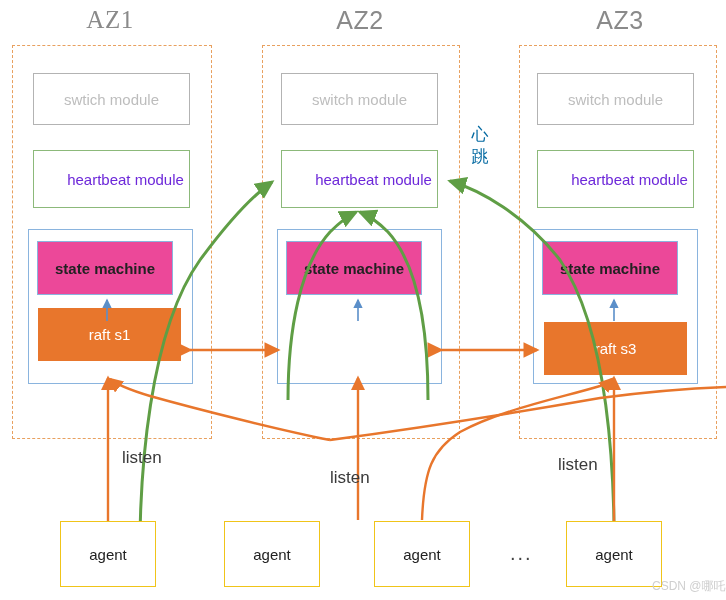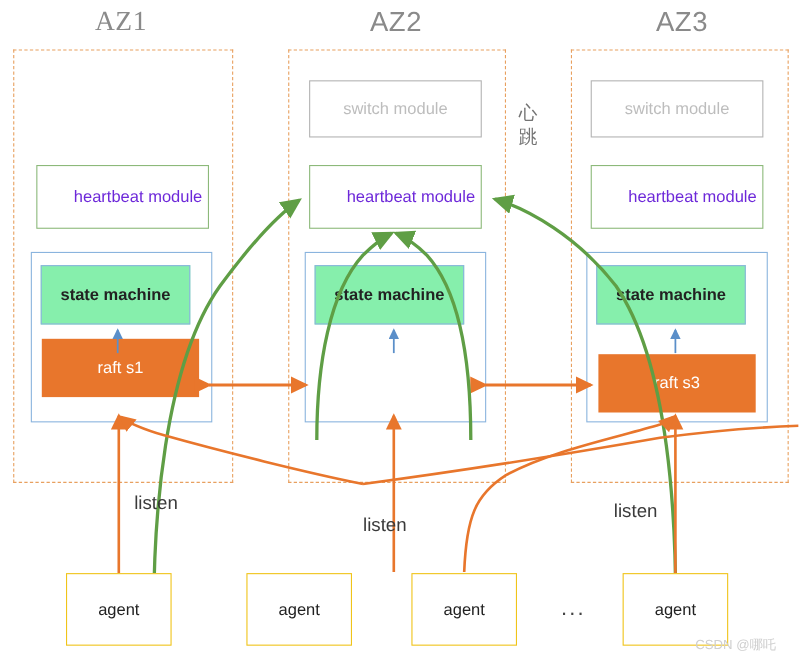--- a/index.html
+++ b/index.html
@@ -18,21 +18,21 @@
   .mod-box{
     position:absolute;box-sizing:border-box;display:flex;
     align-items:center;justify-content:center;background:#fff;
     font-size:15px;white-space:nowrap;
   }
   .switch-mod{border:1.3px solid #b3b3b3;color:#bdbdbd;}
   .hb-mod{border:1.6px solid #8cb97a;color:#6d28d9;padding-left:28px;}
 
   .blue-outer{position:absolute;box-sizing:border-box;border:1.4px solid #8ab4de;background:#fff;}
   .sm-box{
-    position:absolute;box-sizing:border-box;border:1.3px solid #8ab4de;background:#86efac;
+    position:absolute;box-sizing:border-box;border:1.3px solid #8ab4de;background:#ec4899;
     display:flex;align-items:center;justify-content:center;
     font-size:15px;color:#222;font-weight:600;white-space:nowrap;
   }
   .raft-box{
     position:absolute;box-sizing:border-box;background:#e8762c;
     display:flex;align-items:center;justify-content:center;
     font-size:15px;color:#ffffff;white-space:nowrap;
   }
 
   .agent-box{
@@ -41,41 +41,42 @@
     font-size:15px;color:#222;white-space:nowrap;
   }
 
   .listen-lbl{
     position:absolute;font-size:17px;color:#3a3a3a;white-space:nowrap;
   }
   .ellipsis{
     position:absolute;font-size:20px;color:#444;letter-spacing:2px;white-space:nowrap;
   }
   .cjk-hb{
-    position:absolute;font-size:17px;color:#737373;line-height:22px;
-    width:20px;text-align:center;word-break:break-all;white-space:normal;
+    position:absolute;font-size:17px;color:#0369a1;line-height:22px;
+    width:20px;text-align:center;word-break:break-all;white-space:normal;margin-top:32px;
   }
   .watermark{
     position:absolute;font-size:12px;color:#cfcfcf;white-space:nowrap;
   }
   svg.overlay{position:absolute;left:0;top:0;width:726px;height:600px;pointer-events:none;}
 </style>
 </head>
 <body>
 
 <div id="stage">
 
   <div class="az-title" style="left:60px;top:6px;width:100px;font-family:Liberation Serif, serif;">AZ1</div>
   <div class="az-title" style="left:310px;top:6px;width:100px;">AZ2</div>
   <div class="az-title" style="left:570px;top:6px;width:100px;">AZ3</div>
 
   <div class="az-box" style="left:12px;top:45px;width:198px;height:392px;"></div>
   <div class="az-box" style="left:262px;top:45px;width:196px;height:392px;"></div>
   <div class="az-box" style="left:519px;top:45px;width:196px;height:392px;"></div>
 
+  <div class="mod-box switch-mod" style="left:33px;top:73px;width:157px;height:52px;">swtich module</div>
   <div class="mod-box hb-mod" style="left:33px;top:150px;width:157px;height:58px;">heartbeat module</div>
   <div class="blue-outer" style="left:28px;top:229px;width:165px;height:155px;"></div>
   <div class="sm-box" style="left:37px;top:241px;width:136px;height:54px;">state machine</div>
   <div class="raft-box" style="left:38px;top:308px;width:143px;height:53px;">raft s1</div>
 
   <div class="mod-box switch-mod" style="left:281px;top:73px;width:157px;height:52px;">switch module</div>
   <div class="mod-box hb-mod" style="left:281px;top:150px;width:157px;height:58px;">heartbeat module</div>
   <div class="blue-outer" style="left:277px;top:229px;width:165px;height:155px;"></div>
   <div class="sm-box" style="left:286px;top:241px;width:136px;height:54px;">state machine</div>
 
@@ -150,15 +151,15 @@
   <div class="listen-lbl" style="left:330px;top:468px;">listen</div>
   <div class="listen-lbl" style="left:558px;top:455px;">listen</div>
 
   <div class="agent-box" style="left:60px;top:521px;width:96px;height:66px;">agent</div>
   <div class="agent-box" style="left:224px;top:521px;width:96px;height:66px;">agent</div>
   <div class="agent-box" style="left:374px;top:521px;width:96px;height:66px;">agent</div>
   <div class="agent-box" style="left:566px;top:521px;width:96px;height:66px;">agent</div>
 
   <div class="ellipsis" style="left:510px;top:542px;">...</div>
 
-  <div class="watermark" style="left:632px;top:578px;text-align:right;">CSDN @哪吒</div>
+  <div class="watermark" style="left:652px;top:578px;text-align:right;">CSDN @哪吒</div>
 
 </div>
 
 </body></html>

